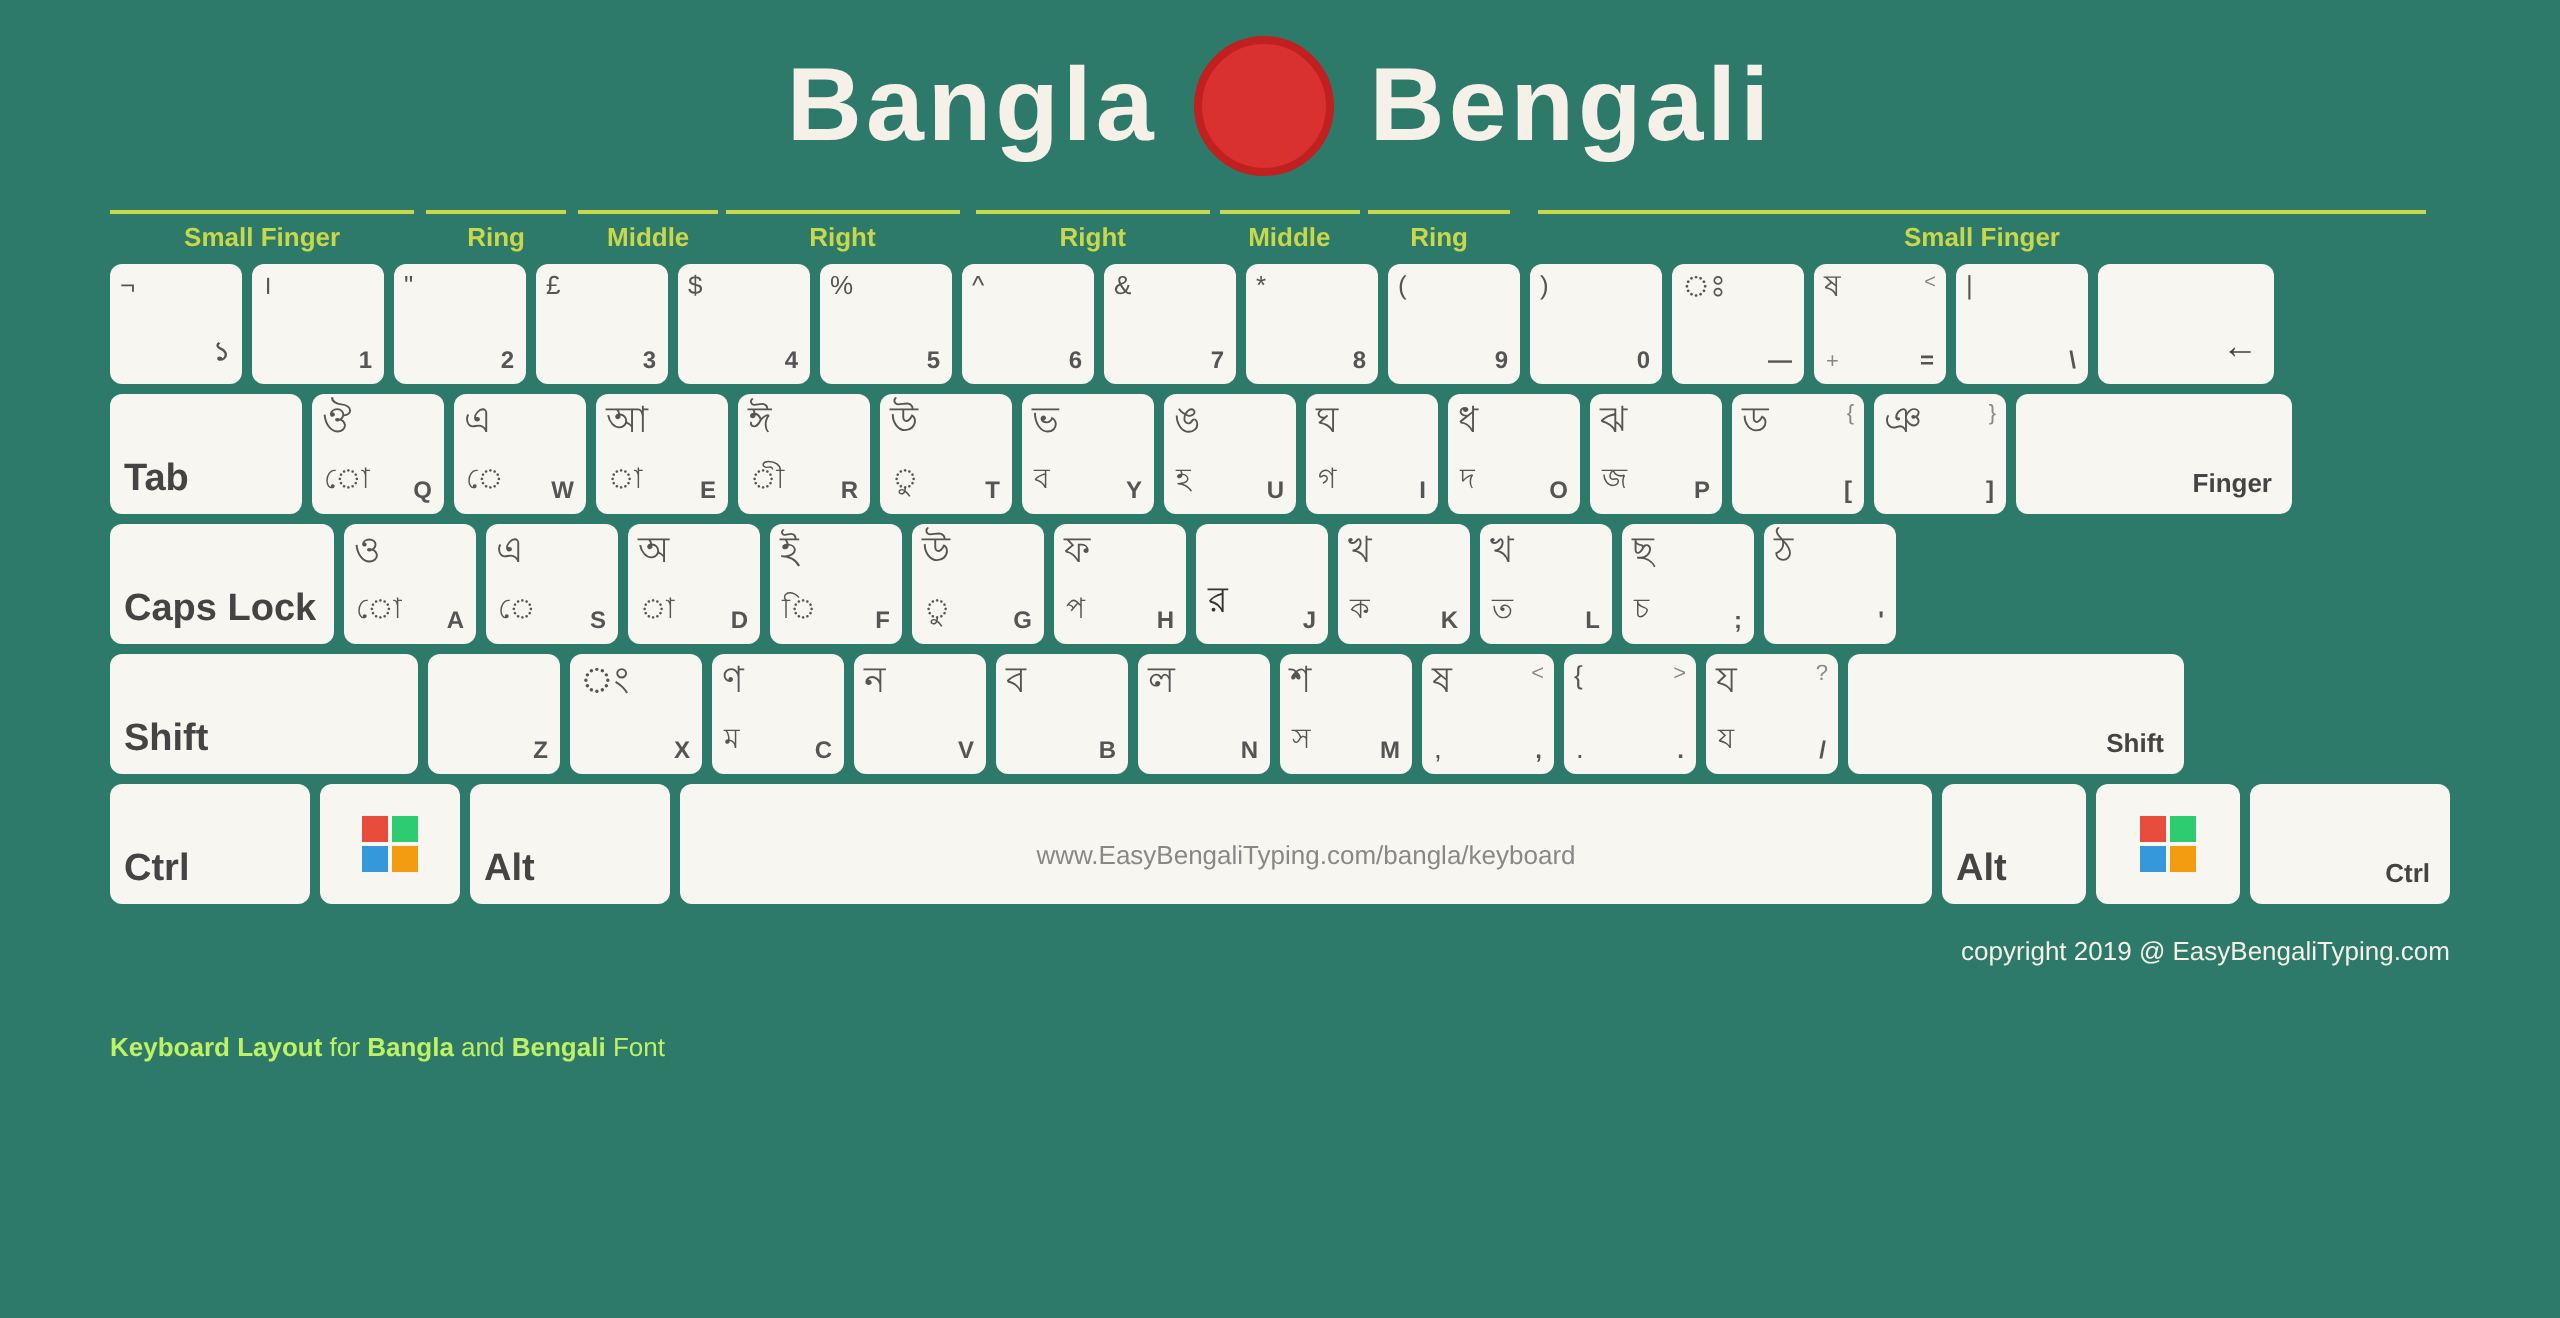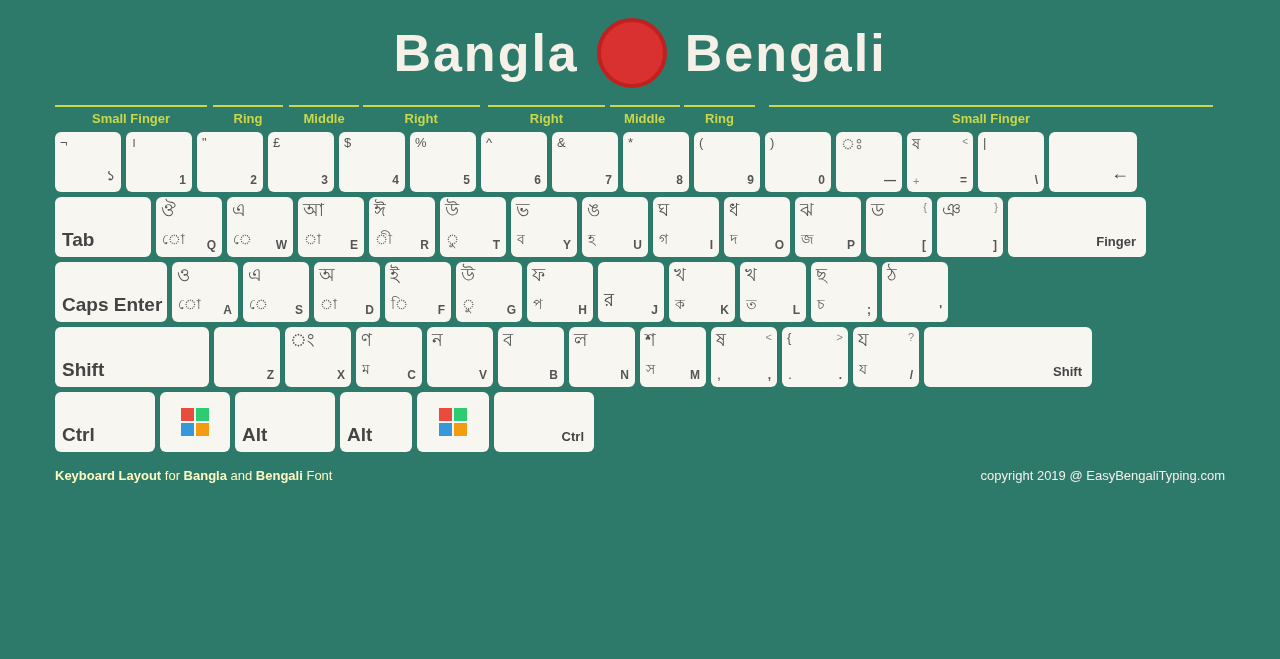--- a/index.html
+++ b/index.html
@@ -165,22 +165,23 @@
       font-size: 15px;
     }
 
     .footer {
       display: flex;
       justify-content: space-between;
       padding: 10px 55px 0 55px;
       margin-top: 6px;
     }
     .footer-left {
-      color: #fef9c3;
-      font-size: 13px;
+      color: #bef264;
+      font-size: 13px;
+      margin-top: 48px;
     }
     .footer-left b {
       font-weight: bold;
     }
     .footer-right {
       color: #f5f0e8;
       font-size: 13px;
       margin-left: 32px;
     }
 
@@ -394,21 +395,21 @@
       <span class="key-bottom-right">]</span>
     </div>
 
     <div class="key key-enter">
       <span class="key-enter-label">Finger</span>
     </div>
   </div>
 
   <div class="kb-row">
     <div class="key key-caps">
-      <span class="key-label">Caps Enter</span>
+      <span class="key-label">Caps Lock</span>
     </div>
 
     <div class="key key-std">
       <span class="key-top-left bn">ও</span>
       <span style="position:absolute;bottom:5px;left:6px;font-size:14px;color:#555;">ো</span>
       <span class="key-bottom-right">A</span>
     </div>
 
     <div class="key key-std">
       <span class="key-top-left bn">এ</span>
@@ -546,20 +547,23 @@
           <div></div>
             <div></div>
             <div></div>
             <div></div>
         </div>
       </div>
     </div>
     <div class="key key-ctrl">
       <span class="key-label">Alt</span>
     </div>
+    <div class="key key-space">
+      <div class="space-url">www.EasyBengaliTyping.com/bangla/keyboard</div>
+    </div>
     <div class="key key-alt-r">
       <span class="key-label">Alt</span>
     </div>
     <div class="key key-win-r" style="padding:8px 5px;">
       <div class="win-logo">
         <div class="win-grid">
           <div></div>
             <div></div>
             <div></div>
             <div></div>

